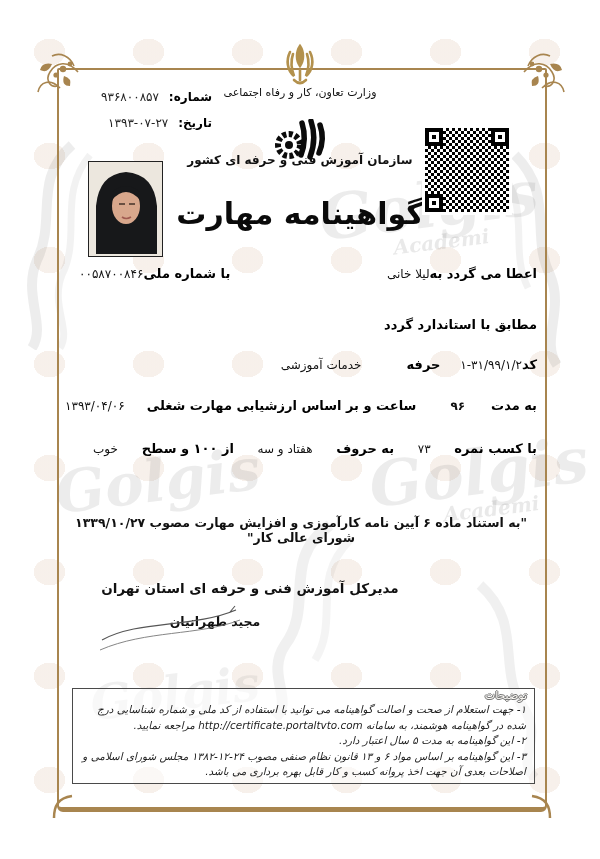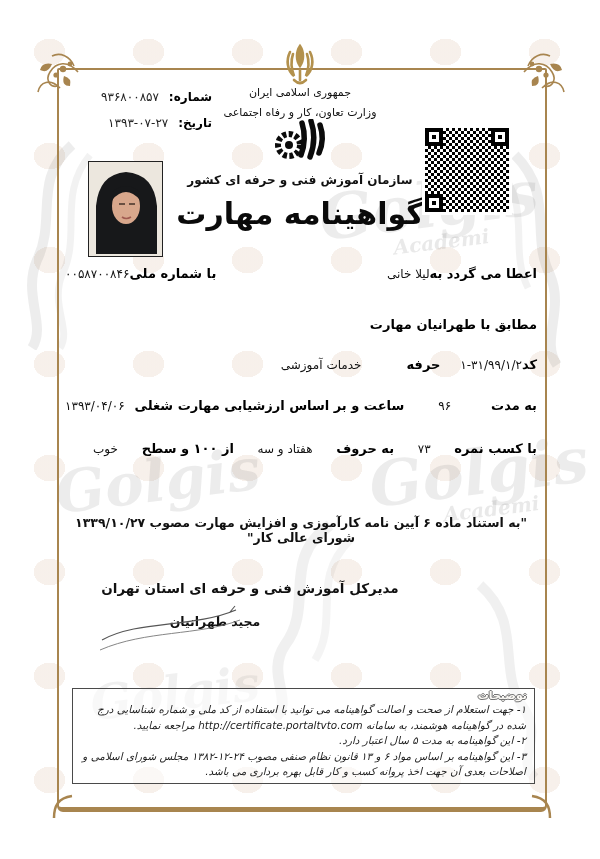--- a/index.html
+++ b/index.html
@@ -47,37 +47,37 @@
       repeating-linear-gradient(0deg,#000 0 3px,#fff 3px 6px),
       repeating-linear-gradient(90deg,#000 0 3px,#fff 3px 6px);
       background-blend-mode:difference;outline:3px solid #fff;}
   .qr .finder{position:absolute;width:18px;height:18px;border:4px solid #000;background:#fff;box-sizing:border-box;}
   .qr .finder::after{content:"";position:absolute;left:3px;top:3px;width:4px;height:4px;background:#000;}
   .qr .f1{left:0;top:0;} .qr .f2{right:0;top:0;} .qr .f3{left:0;bottom:0;}
   
   .rows{left:65px;top:0;width:472px;z-index:4;}
   .row-line{position:absolute;width:472px;display:flex;align-items:baseline;font-size:13px;white-space:nowrap;}
   .g{display:flex;align-items:baseline;}
-  .sp8{margin-left:20px;} .sp12{margin-left:12px;} .sp14{} .sp45{margin-left:45px;}
+  .sp8{margin-left:20px;} .sp12{margin-left:12px;} .sp14{margin-left:14px;} .sp45{margin-left:45px;}
   .v12{font-size:12px;}
   .r1{top:266px;justify-content:space-between;}
   .r2{top:317px;}
   .r3{top:357px;}
   .r4{top:398px;justify-content:space-between;}
   .r5{top:441px;justify-content:space-between;padding-left:28px;width:444px;}
   .quote{left:65px;top:515px;width:472px;text-align:center;font-weight:bold;font-size:12.5px;z-index:4;}
   
   .sig{left:95px;top:580px;width:310px;text-align:center;z-index:4;}
   .sig .t{font-weight:bold;font-size:13.5px;}
   .sig .n{font-weight:bold;font-size:12.5px;margin-top:18px;transform:translateX(-35px);}
   .squiggle{left:98px;top:598px;z-index:4;}
   
   .notes{left:72px;top:688px;width:463px;height:96px;box-sizing:border-box;border:1px solid #4a4a4a;z-index:4;background:rgba(255,255,255,0.55);}
   .notes .badge{
-    position:absolute;top:0px;right:7px;font-size:11px;font-weight:bold;color:#fbf9f5;
+    position:absolute;top:0px;right:7px;font-size:11px;font-weight:normal;color:#fbf9f5;
     text-shadow:0 0 1px #666,1px 0 0 #777,-1px 0 0 #777,0 1px 0 #777,0 -1px 0 #777;
   }
   .notes .content{padding:13px 8px 4px 8px;font-size:10.4px;line-height:1.5;color:#1d1d1d;text-align:right;}
   .notes p{margin:0;font-style:italic;}
 </style>
 </head>
 <body>
 
 <div class="abs wm-golgis" style="left:320px;top:178px;">
   <span>Golgis</span><span class="sub">Academi</span>
@@ -156,21 +156,20 @@
   <g>
     <circle cx="17" cy="26" r="11" fill="none" stroke="#0b0b0b" stroke-width="6" stroke-dasharray="4 2.4"></circle>
     <circle cx="17" cy="26" r="4" fill="#0b0b0b"></circle>
     <path d="M30,4 q5,16 -1,32" fill="none" stroke="#0b0b0b" stroke-width="5.5" stroke-linecap="round"></path>
     <path d="M39,2 q6,18 -1,36" fill="none" stroke="#0b0b0b" stroke-width="5.5" stroke-linecap="round"></path>
     <path d="M48,6 q5,14 -1,28" fill="none" stroke="#0b0b0b" stroke-width="5.5" stroke-linecap="round"></path>
   </g>
 </svg>
 
 <div class="abs hdr">
-  <div class="country">جمهوری اسلامی ایران</div>
   <div class="ministry">وزارت تعاون، کار و رفاه اجتماعی</div>
   <div style="height:44px;"></div>
   <div class="org">سازمان آموزش فنی و حرفه ای کشور</div>
 </div>
 <div class="abs title">گواهینامه مهارت</div>
 
 <div class="abs meta">
   <div class="row">
     <span class="lbl">شماره:</span>
     <span class="val ltr" style="margin-right:6px;">۹۳۶۸۰۰۸۵۷</span>
@@ -206,34 +205,34 @@
       <span class="lbl">اعطا می گردد به</span>
       <span class="v12 sp12">لیلا خانی</span>
     </span>
     <span class="g">
       <span class="lbl">با شماره ملی</span>
       <span class="v12 ltr sp14">۰۰۵۸۷۰۰۸۴۶</span>
     </span>
   </div>
 
   <div class="row-line r2">
-    <span class="lbl">مطابق با طهرانیان مهارت</span>
+    <span class="lbl">مطابق با استاندارد گردد</span>
   </div>
 
   <div class="row-line r3">
     <span class="lbl">کد</span>
     <span class="v12 ltr sp8">۱-۳۱/۹۹/۱/۲</span>
     <span class="lbl sp45">حرفه</span>
     <span class="v12 sp8">خدمات آموزشی</span>
   </div>
 
   <div class="row-line r4">
     <span class="g">
       <span class="lbl">به مدت</span>
-      <span class="v12 ltr" style="margin-left:34px;margin-right:40px;">۹۶</span>
+      <span class="v12 ltr" style="margin-left:34px;margin-right:26px;font-weight:bold;">۹۶</span>
       <span class="lbl">ساعت و بر اساس ارزشیابی مهارت شغلی</span>
     </span>
     <span class="v12 ltr">۱۳۹۳/۰۴/۰۶</span>
   </div>
 
   <div class="row-line r5">
     <span class="lbl">با کسب نمره</span>
     <span class="v12 ltr">۷۳</span>
     <span class="lbl">به حروف</span>
     <span class="v12">هفتاد و سه</span>

